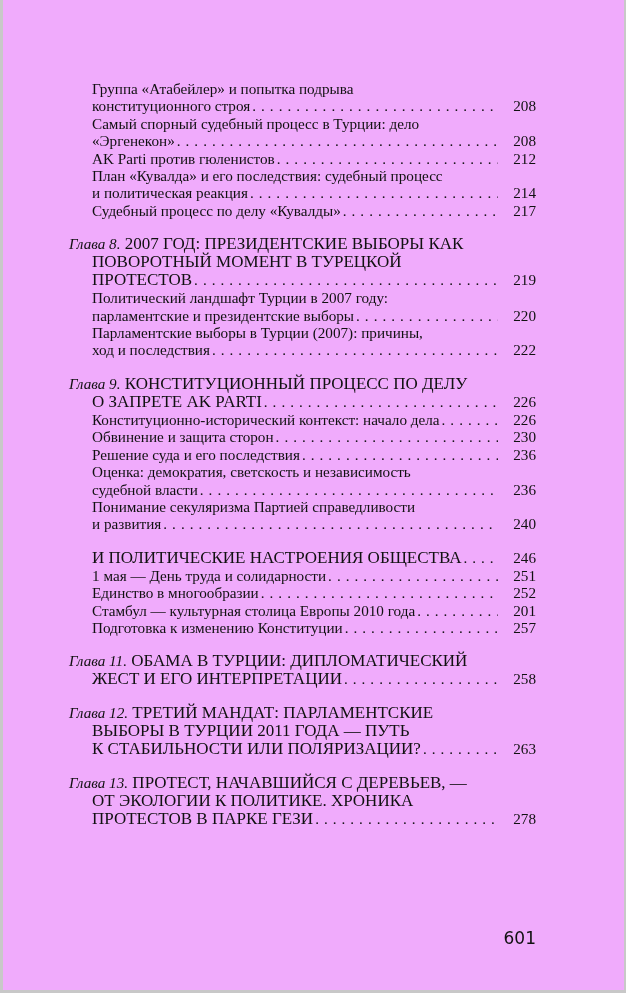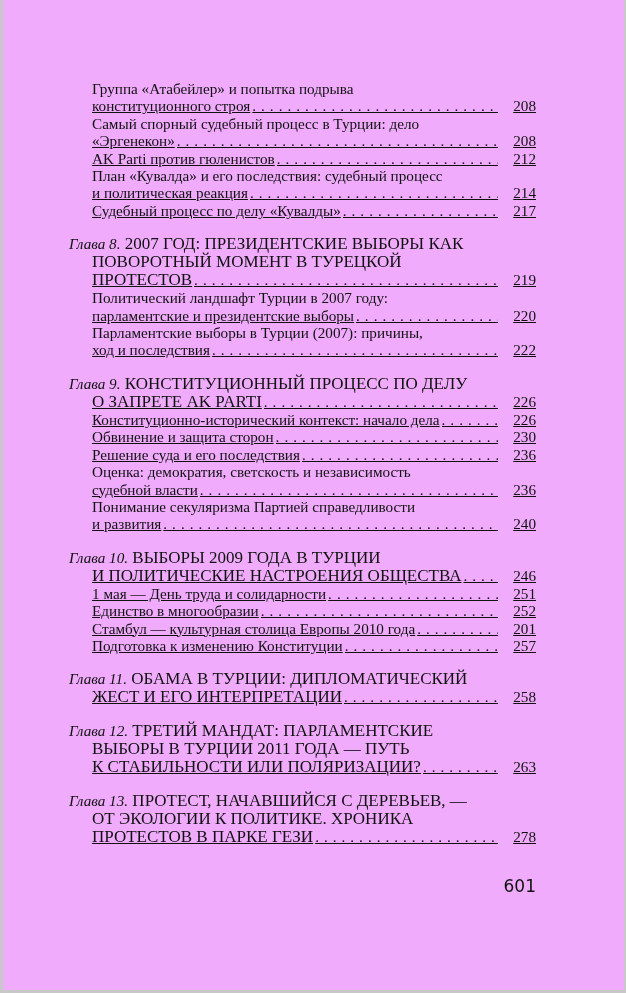--- a/index.html
+++ b/index.html
@@ -15,40 +15,40 @@
     width: 626px; height: 993px;
   }
   .toc {
     position: absolute; left: 66px; top: 80px; width: 467px;
     font-family: "Liberation Serif", serif; color: #111;
   }
   .entry {
     position: relative; font-size: 15.2px; line-height: 17.4px;
     padding-left: 23px;
   }
-  .row { display: flex; align-items: center; text-decoration: underline; }
+  .row { display: flex; align-items: center; }
   .row .txt { white-space: nowrap; }
   .row .dots {
     flex: 1 1 auto; overflow: hidden; white-space: nowrap;
     letter-spacing: 3.2px; margin: 0 4px 0 2px; color: #111;
   }
   .row .dots::before {
     content: ". . . . . . . . . . . . . . . . . . . . . . . . . . . . . . . . . . . . . . . . . . . . . . . . . . . . . . . . . . . . . . . . . . . . . . . . . . . . . . . . . . . . . . . . . . .";
     letter-spacing: 0.6px;
   }
   .row .pg { width: 34px; text-align: right; flex: 0 0 auto; }
   .line { white-space: nowrap; }
   .chapter { margin-top: 16px; font-size: 17px; line-height: 18px; }
   .chapter .head-line { white-space: nowrap; }
   .chapter .label { font-style: italic; font-size: 15.2px; }
   .chapter .cont { padding-left: 23px; }
   .chapter .row .pg { font-size: 15.2px; }
   .chapter .row .dots { font-size: 15.2px; }
   .folio {
-    position: absolute; left: 500px; top: 876px; width: 33px; text-align: right;
+    position: absolute; left: 500px; top: 928px; width: 33px; text-align: right;
     font-family: "DejaVu Sans", sans-serif; font-size: 17px; color: #111;
   }
 </style>
 </head>
 <body>
 
 <div class="page">
   <div class="toc" id="toc">
       <div class="entry">
         <div class="line">Группа «Атабейлер» и попытка подрыва</div>
@@ -156,21 +156,20 @@
       </div>
       <div class="entry">
         <div class="line">Понимание секуляризма Партией справедливости</div>
         <div class="row">
           <span class="txt">и развития</span>
           <span class="dots"></span>
           <span class="pg">240</span>
         </div>
       </div>
       <div class="chapter">
-        <div class="head-line"><span class="label">Глава 10.</span> <span class="txt">ВЫБОРЫ 2009 ГОДА В ТУРЦИИ</span></div>
         <div class="cont">
           <div class="row">
             <span class="txt">И ПОЛИТИЧЕСКИЕ НАСТРОЕНИЯ ОБЩЕСТВА</span>
             <span class="dots"></span>
             <span class="pg">246</span>
           </div>
         </div>
       </div>
       <div class="entry">
         <div class="row">

